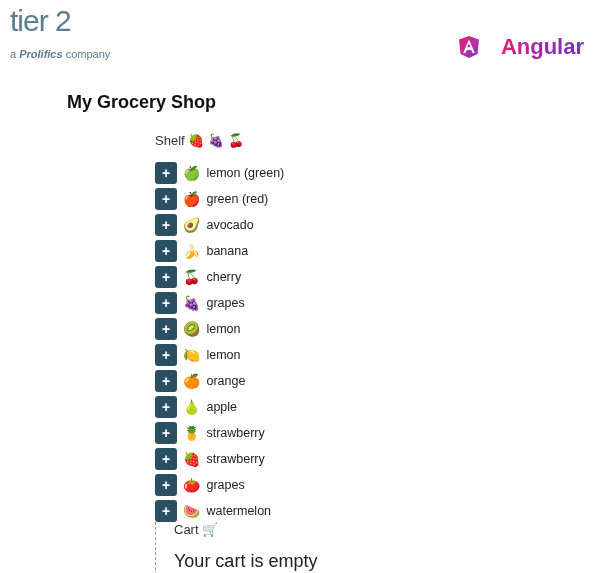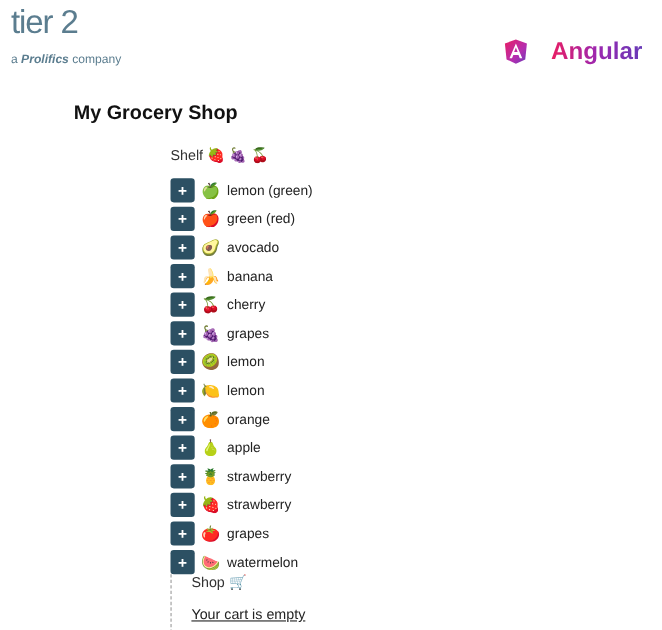--- a/index.html
+++ b/index.html
@@ -83,23 +83,22 @@
       color: #333;
       margin-bottom: 14px;
       display: flex;
       align-items: center;
       gap: 4px;
     }
     .section-label .emojis {
       font-size: 13px;
     }
     .cart-empty {
-      font-size: 13px;
+      font-size: 18px;
       color: #222;
-      text-decoration: underline;
     }
     .shelf-list {
       list-style: none;
       display: flex;
       flex-direction: column;
       gap: 4px;
     }
     .shelf-item {
       display: flex;
       align-items: center;
@@ -230,18 +229,18 @@
         </li>
         <li class="shelf-item">
           <button class="add-btn">+</button>
           <span class="item-emoji">🍉</span>
           <span class="item-name">watermelon</span>
         </li>
       </ul>
   </div>
   <div class="cart-col">
     <div class="section-label">
-      <span>Shop</span>
+      <span>Cart</span>
       <span class="emojis">🛒</span>
     </div>
     <div class="cart-empty">Your cart is empty</div>
   </div>
 </div>
 
 </body></html>

